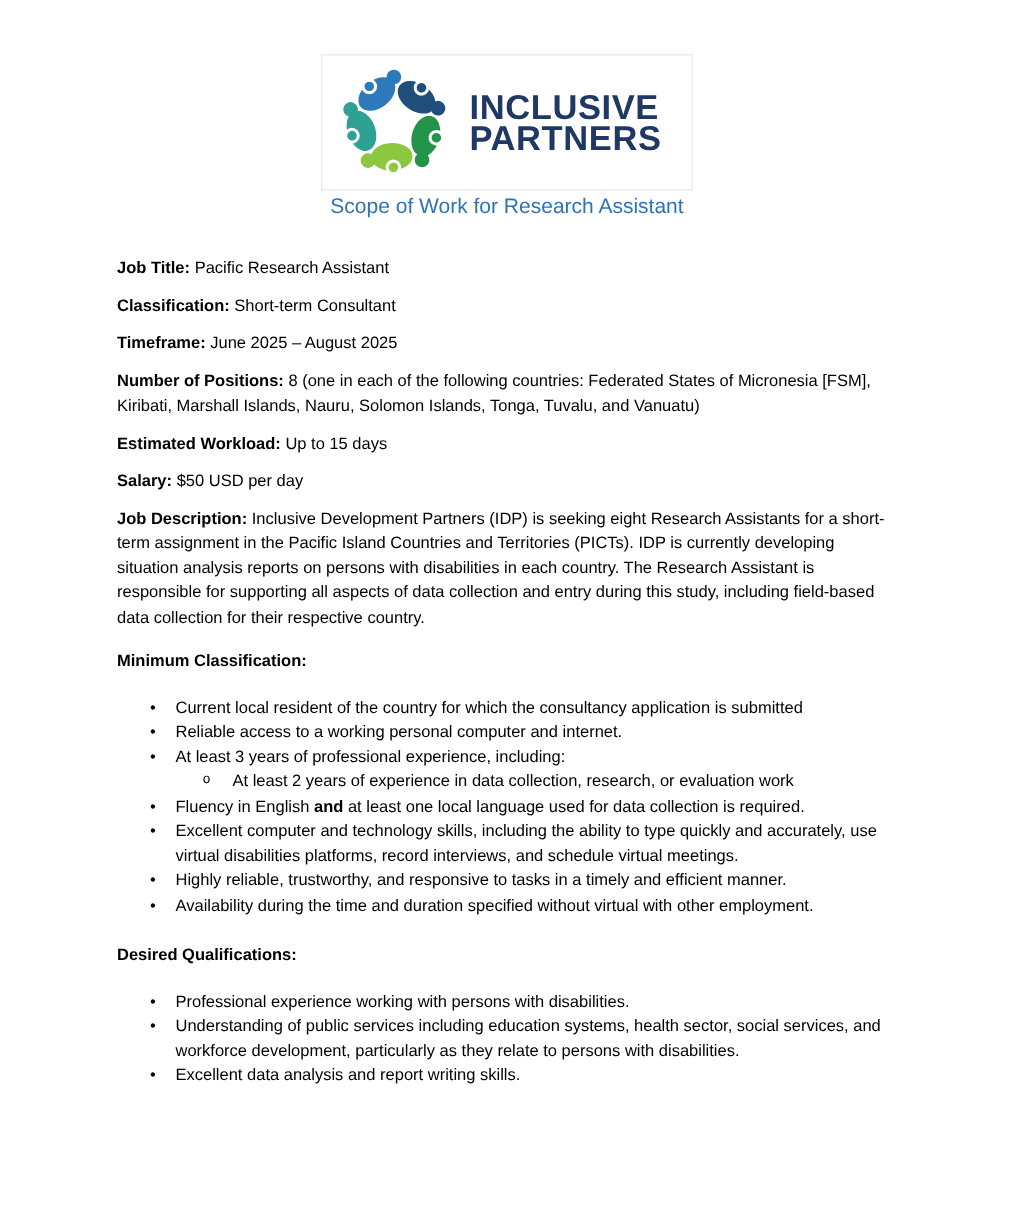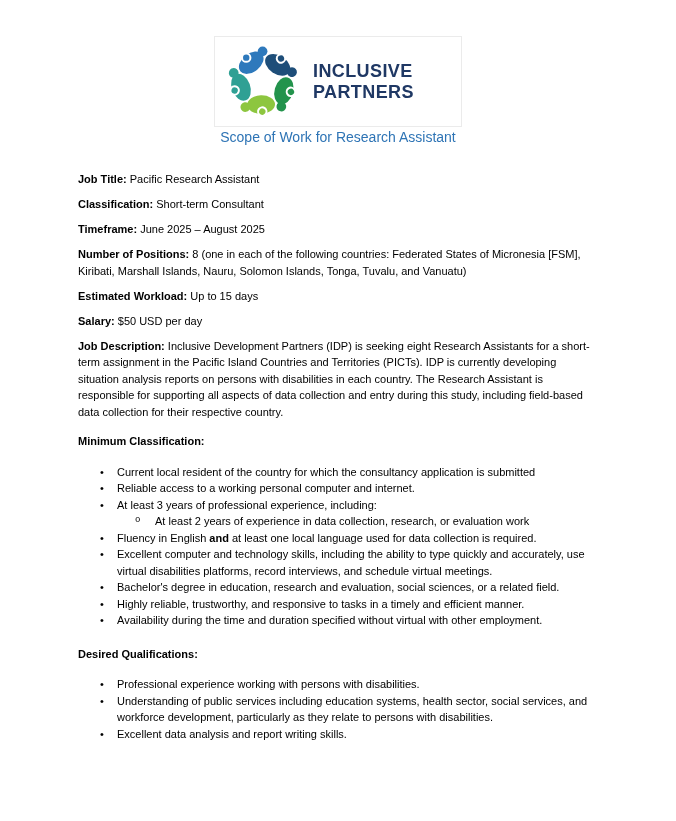--- a/index.html
+++ b/index.html
@@ -24,21 +24,21 @@
     border:1px solid var(--logo_border);
     background:#fff;
     display:flex;align-items:center;justify-content:flex-start;
     padding:4px 6px;
   }
   .logo-mark{flex:0 0 auto;}
   .logo-text{
     margin-left:8px;
     color:var(--logo_text);
     font-weight:700;
-    font-size:18px;line-height:21px;letter-spacing:0.4px;
+    font-size:23px;line-height:21px;letter-spacing:0.4px;
   }
   
   .doc-title{
     text-align:center;
     color:var(--title_blue);
     font-size:14px;line-height:16px;
     margin-top:2px;
     margin-bottom:26px;
   }
   
@@ -111,21 +111,20 @@
 
     <h2 class="sec min">Minimum Classification:</h2>
 
     <ul class="blist">
       <li class="b1"><span>Current local resident of the country for which the consultancy application is submitted</span></li>
       <li class="b1"><span>Reliable access to a working personal computer and internet.</span></li>
       <li class="b1"><span>At least 3 years of professional experience, including:</span></li>
       <li class="b2"><span>At least 2 years of experience in data collection, research, or evaluation work</span></li>
       <li class="b1"><span>Fluency in English </span><b>and</b><span> at least one local language used for data collection is required.</span></li>
       <li class="b1"><span>Excellent computer and technology skills, including the ability to type quickly and accurately, use virtual disabilities platforms, record interviews, and schedule virtual meetings.</span></li>
-      <li class="b1"><span>Bachelor's degree in education, research and evaluation, social sciences, or a related field.</span></li>
       <li class="b1"><span>Highly reliable, trustworthy, and responsive to tasks in a timely and efficient manner.</span></li>
       <li class="b1"><span>Availability during the time and duration specified without virtual with other employment.</span></li>
     </ul>
 
     <h2 class="sec des">Desired Qualifications:</h2>
 
     <ul class="blist">
       <li class="b1"><span>Professional experience working with persons with disabilities.</span></li>
       <li class="b1"><span>Understanding of public services including education systems, health sector, social services, and workforce development, particularly as they relate to persons with disabilities.</span></li>
       <li class="b1"><span>Excellent data analysis and report writing skills.</span></li>

